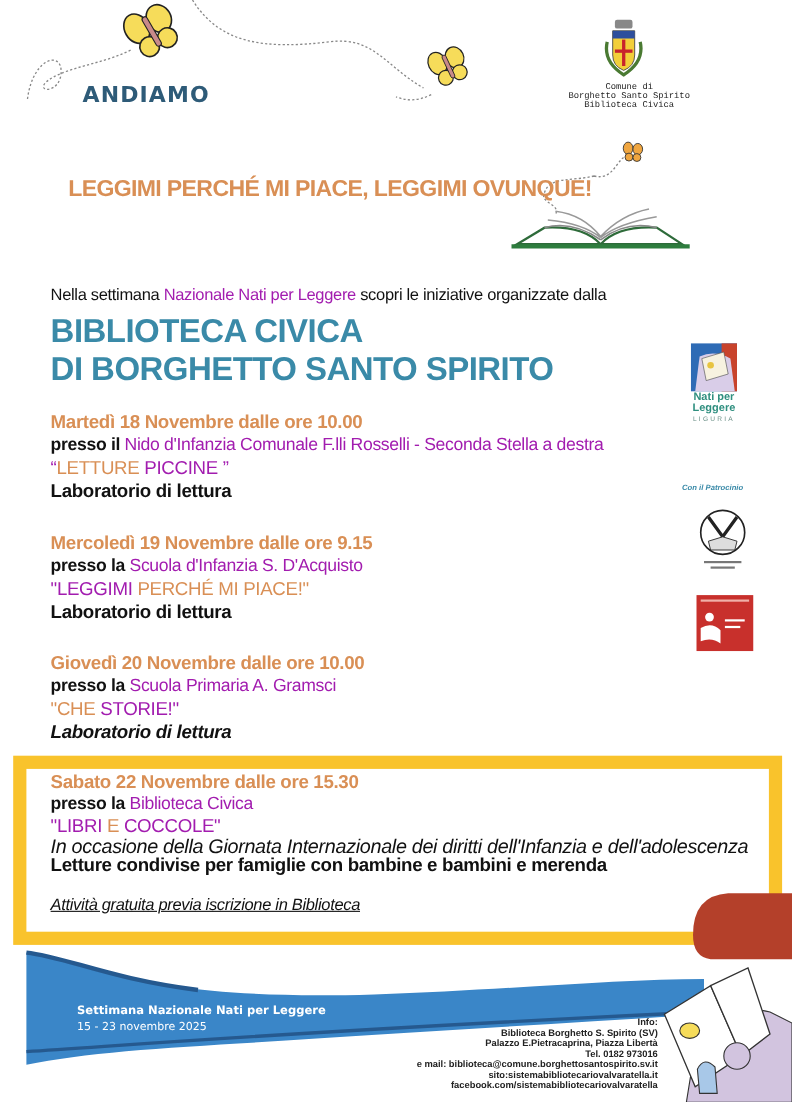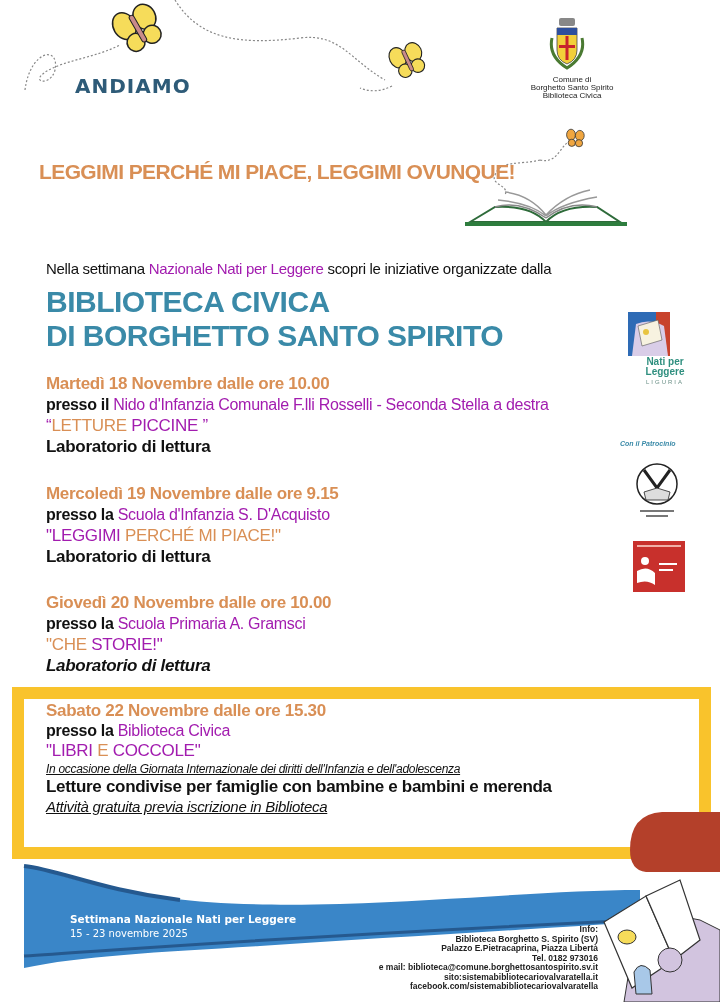--- a/index.html
+++ b/index.html
@@ -10,64 +10,64 @@
   .orange { color: #d98f55; }
   .blue { color: #a21caf; text-align: right; }
 
   
   .title-andiamo {
     left: 75px; top: 74px; font-family: "DejaVu Sans", sans-serif; font-weight: bold;
     color: #2e5b78; font-size: 20px; line-height: 24px; letter-spacing: 1px;
   }
   .comune {
     left: 512px; top: 76px; width: 120px; text-align: center;
-    font-size: 8px; line-height: 8px; color: #222; font-family: Liberation Sans, sans-serif;
+    font-size: 8px; line-height: 8px; color: #222; font-family: Liberation Mono, monospace;
   }
   .slogan {
-    left: 39px; top: 160px; font-size: 21px; font-weight: bold; color: #d98f55;
+    left: 62px; top: 160px; font-size: 21px; font-weight: bold; color: #d98f55;
     letter-spacing: -0.6px; font-family: "Liberation Sans", sans-serif;
   }
 
   .intro { left: 46px; top: 260px; font-size: 15px; letter-spacing: -0.3px; }
   .big-title {
     left: 46px; top: 285px; font-size: 30px; line-height: 34px; font-weight: bold;
     color: #3a8aa8; letter-spacing: -0.5px;
   }
 
   .event { position: absolute; left: 46px; font-size: 16px; line-height: 21px; letter-spacing: -0.3px; }
   .event .date { font-size: 17px; font-weight: bold; color: #d98f55; }
   .event .place { font-weight: bold; }
   .event .place .blue { font-weight: normal; }
   .event .quote { font-weight: bold; font-size: 17px; }
   .event .quote span { font-weight: normal; }
   .event .lab { font-weight: bold; font-size: 17px; }
   .event .lab.it { font-style: italic; }
-  .event .note-it { font-style: italic; font-size: 12px; text-decoration: underline; }
+  .event .note-it { font-style: italic; font-size: 18px; }
   .event .desc { font-size: 17px; font-weight: bold; }
-  .event .free { font-style: italic; font-size: 15px; text-decoration: underline; }
+  .event .free { font-style: italic; font-size: 15px; text-decoration: underline; margin-top: 16px; }
 
   .highlight-box {
     left: 12px; top: 687px; width: 699px; height: 172px;
     border: 12px solid #f9c32c; background: transparent;
   }
   .footer-title {
     left: 70px; top: 913px; color: #fff; font-family: "DejaVu Sans", sans-serif;
     font-size: 10.5px; font-weight: bold; text-align: center;
   }
   .footer-dates {
     left: 70px; top: 928px; color: #fff; font-family: "DejaVu Sans", sans-serif; font-size: 10px;
   }
   .info {
     right: 122px; top: 925px; text-align: right; font-size: 8.5px; line-height: 9.5px;
     font-weight: bold; color: #222; font-family: "Liberation Sans", sans-serif;
   }
   .patrocinio {
     left: 620px; top: 440px; font-size: 7px; font-style: italic; font-weight: bold; color: #3a8aa8;
   }
-  .npl-text { left: 624px; top: 357px; width: 50px; text-align: center; color: #2f8f7f; font-weight: bold; font-size: 10px; line-height: 10px; margin-left: 16px; }
+  .npl-text { left: 624px; top: 357px; width: 50px; text-align: center; color: #2f8f7f; font-weight: bold; font-size: 10px; line-height: 10px; }
   .npl-text .lig { font-size: 6px; letter-spacing: 2px; color: #7fa; color: #6a8f86; font-weight: normal; }
 </style>
 </head>
 <body>
 
 <svg class="abs" style="left:0;top:0" width="720" height="240">
   <path d="M25 90 C 30 50, 60 45, 55 70 C 50 90, 20 80, 60 65 C 80 58, 100 55, 120 45" fill="none" stroke="#888" stroke-width="1.2" stroke-dasharray="2 2"></path>
   <path d="M175 0 C 200 40, 240 45, 300 38 C 340 33, 350 60, 385 80" fill="none" stroke="#888" stroke-width="1.2" stroke-dasharray="2 2"></path>
   <path d="M392 86 C 380 92, 370 92, 360 88" fill="none" stroke="#888" stroke-width="1.2" stroke-dasharray="2 2"></path>
   <path d="M540 160 C 560 165, 560 140, 575 140 M 540 160 C 520 165, 500 160, 495 175 C 490 185, 510 185, 505 195" fill="none" stroke="#888" stroke-width="1.2" stroke-dasharray="2 2"></path>

